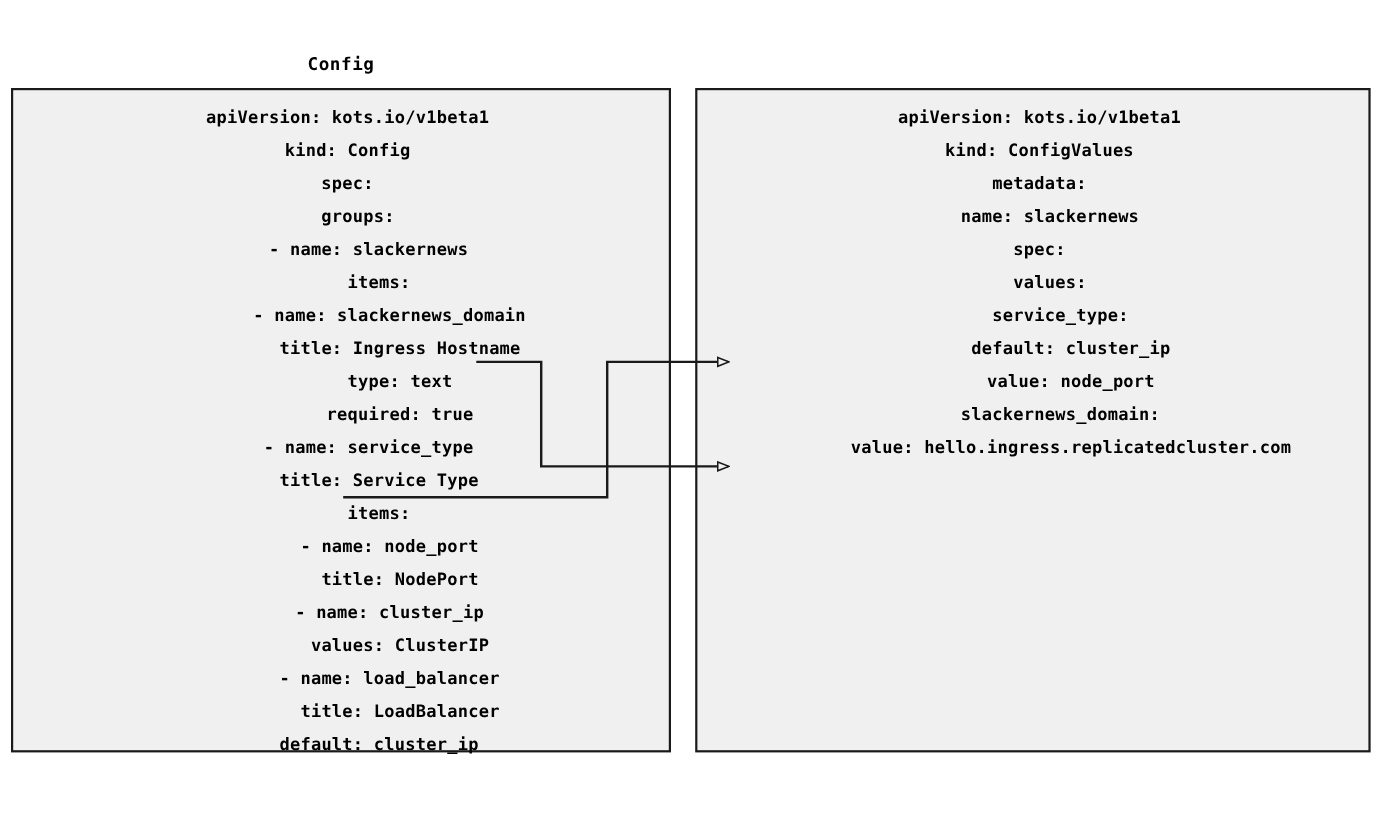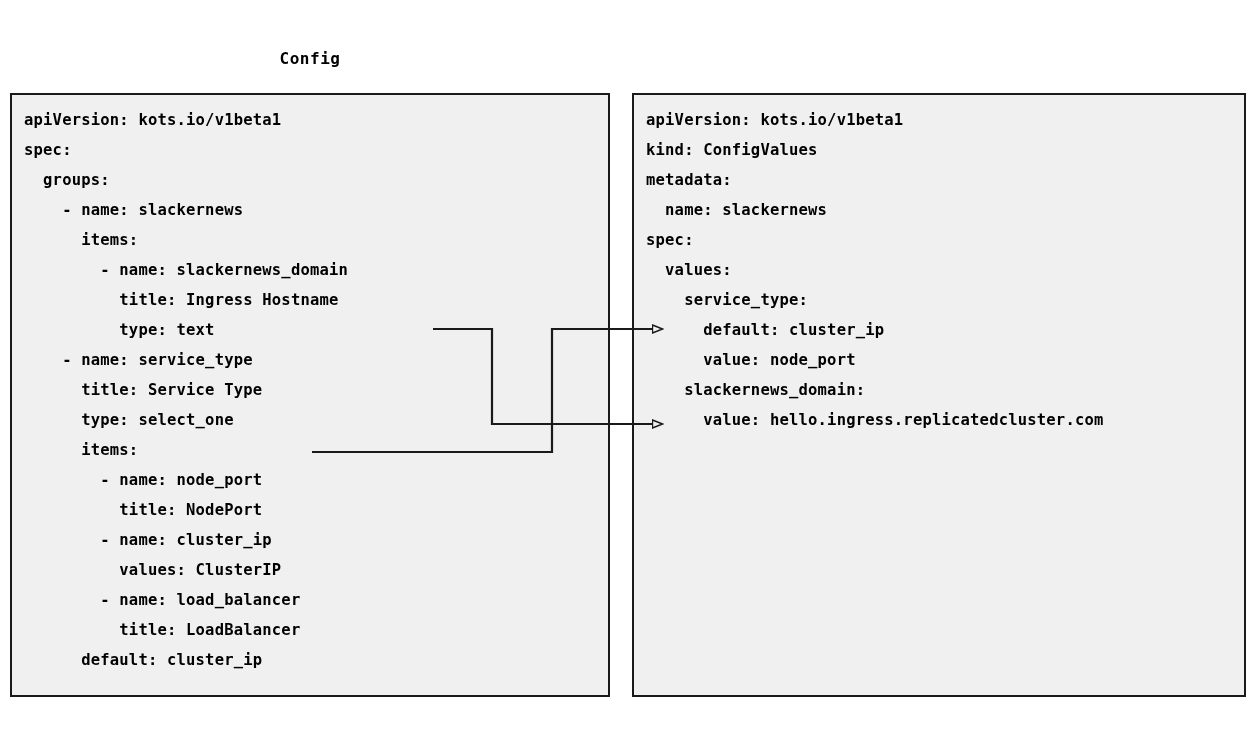--- a/index.html
+++ b/index.html
@@ -36,25 +36,26 @@
     text-align: center;
     white-space: nowrap;
     color: #000000;
   }
   #title-config   { left: 10px;  width: 600px; }
   #title-values   { left: 632px; width: 614px; }
 
   
   .panel {
     position: absolute;
-    top: 48px;
+    top: 35px;
     height: 604px;
     box-sizing: border-box;
     background: #f0f0f0;
     border: 2px solid #1a1a1a;
+    text-align: center;
   }
   #panel-config { left: 10px;  width: 600px; }
   #panel-values { left: 632px; width: 614px; }
 
   
   .yaml {
     position: absolute;
     left: 0; top: 0;
     width: 100%;
     padding: 10px 0 0 0;
@@ -87,30 +88,31 @@
 <body>
 
 <div class="stage">
 
   <div class="panel-title" id="title-config">Config</div>
 
 
   <div class="panel" id="panel-config">
     <div class="yaml" id="yaml-config">
         <div class="yaml-line">apiVersion: kots.io/v1beta1</div>
+        <div class="yaml-line">kind: Config</div>
         <div class="yaml-line">spec:</div>
         <div class="yaml-line">  groups:</div>
         <div class="yaml-line">    - name: slackernews</div>
         <div class="yaml-line">      items:</div>
         <div class="yaml-line">        - name: slackernews_domain</div>
         <div class="yaml-line">          title: Ingress Hostname</div>
         <div class="yaml-line">          type: text</div>
+        <div class="yaml-line">          required: true</div>
         <div class="yaml-line">    - name: service_type</div>
         <div class="yaml-line">      title: Service Type</div>
-        <div class="yaml-line">      type: select_one</div>
         <div class="yaml-line">      items:</div>
         <div class="yaml-line">        - name: node_port</div>
         <div class="yaml-line">          title: NodePort</div>
         <div class="yaml-line">        - name: cluster_ip</div>
         <div class="yaml-line">          values: ClusterIP</div>
         <div class="yaml-line">        - name: load_balancer</div>
         <div class="yaml-line">          title: LoadBalancer</div>
         <div class="yaml-line">      default: cluster_ip</div>
       </div>
   </div>

